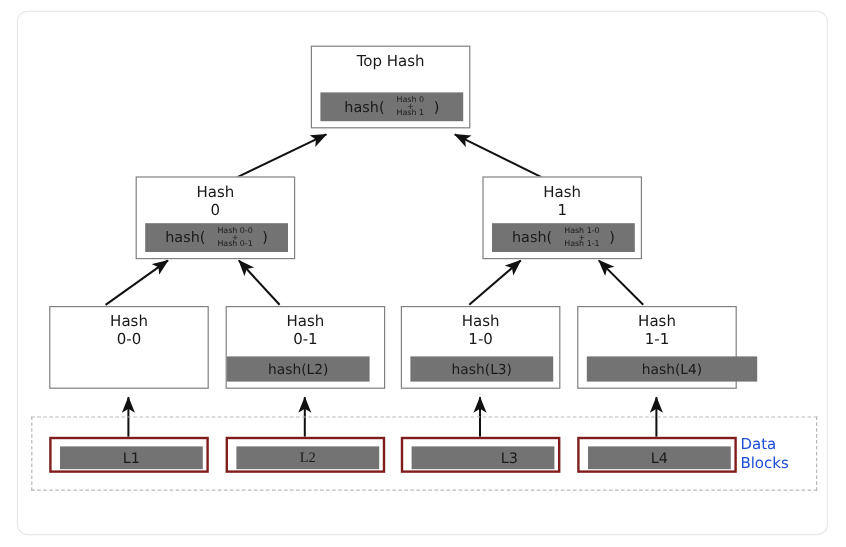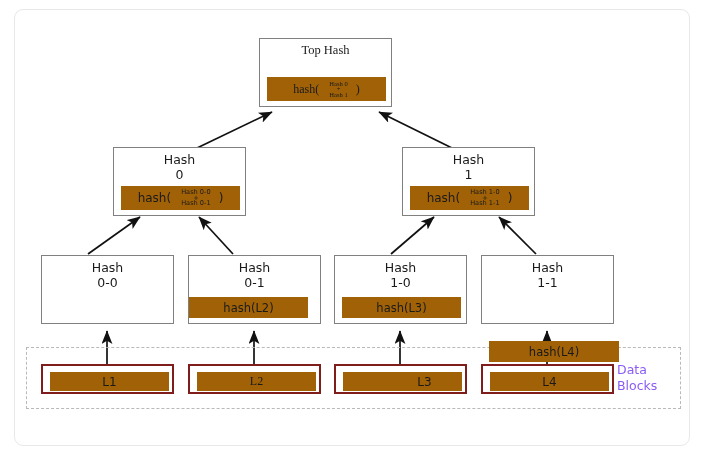--- a/index.html
+++ b/index.html
@@ -53,21 +53,21 @@
     height: 62px;
     box-sizing: border-box;
     border: 1px dashed #b9b9b9;
     background: transparent;
   }
   #data-blocks-label {
     position: absolute;
     left: 617px;
     top: 362px;
     width: 70px;
-    color: #8b5cf6;
+    color: #1d4ed8;
     font-size: 12.5px;
     line-height: 16px;
     text-align: left;
   }
   
   .node {
     position: absolute;
     box-sizing: border-box;
     border: 1px solid #808080;
     background: #ffffff;
@@ -75,21 +75,21 @@
   }
   .node-title {
     color: #1a1a1a;
     font-size: 12.5px;
     line-height: 15px;
     white-space: pre-line;
     padding-top: 4px;
   }
   .hl {
     position: absolute;
-    background: #a16207;
+    background: #737373;
     box-sizing: border-box;
     display: flex;
     align-items: center;
     justify-content: center;
     color: #1a1a1a;
   }
   .hl-simple {
     font-size: 11.5px;
   }
   
@@ -167,21 +167,21 @@
 
       <line x1="400" y1="364" x2="400" y2="331" stroke="#111111" stroke-width="1.7" marker-end="url(#arrowheadv)"></line>
 
       <line x1="547" y1="364" x2="547" y2="331" stroke="#111111" stroke-width="1.7" marker-end="url(#arrowheadv)"></line>
     </svg>
 
     <div id="data-group-border"></div>
     <div id="data-blocks-label" style="white-space: pre-line;">Data
 Blocks</div>
 
-    <div class="node" style="left:259px; top:38px; width:133px; height:69px;font-family:Liberation Serif, serif;">
+    <div class="node" style="left:259px; top:38px; width:133px; height:69px;">
       <div class="node-title">Top Hash</div>
       <div class="hl hl-compose" style="left:7px; top:38px; width:119px; height:24px;">
         <span class="fn">hash(</span>
         <span class="stack">
           <span>Hash 0</span>
           <span class="plus">+</span>
           <span>Hash 1</span>
         </span>
         <span class="paren">)</span>
       </div>
@@ -228,21 +228,21 @@
 
     <div class="node" style="left:334px; top:255px; width:133px; height:69px;">
       <div class="node-title">Hash
 1-0</div>
       <div class="hl hl-simple" style="left:7px; top:41px; width:119px; height:21px;text-align:center;">hash(L3)</div>
     </div>
 
     <div class="node" style="left:481px; top:255px; width:133px; height:69px;">
       <div class="node-title">Hash
 1-1</div>
-      <div class="hl hl-simple" style="left:7px; top:41px; width:130px; height:21px;margin-top:44px;">hash(L4)</div>
+      <div class="hl hl-simple" style="left:7px; top:41px; width:142px; height:21px;">hash(L4)</div>
     </div>
 
     <div class="datablock" style="left:41px; top:364px; width:133px; height:30px;">
       <div class="hl" style="left:7px; top:6px; width:119px; height:19px;">L1</div>
     </div>
 
     <div class="datablock" style="left:188px; top:364px; width:133px; height:30px;">
       <div class="hl" style="left:7px; top:6px; width:119px; height:19px;font-family:Liberation Serif, serif;">L2</div>
     </div>
 

